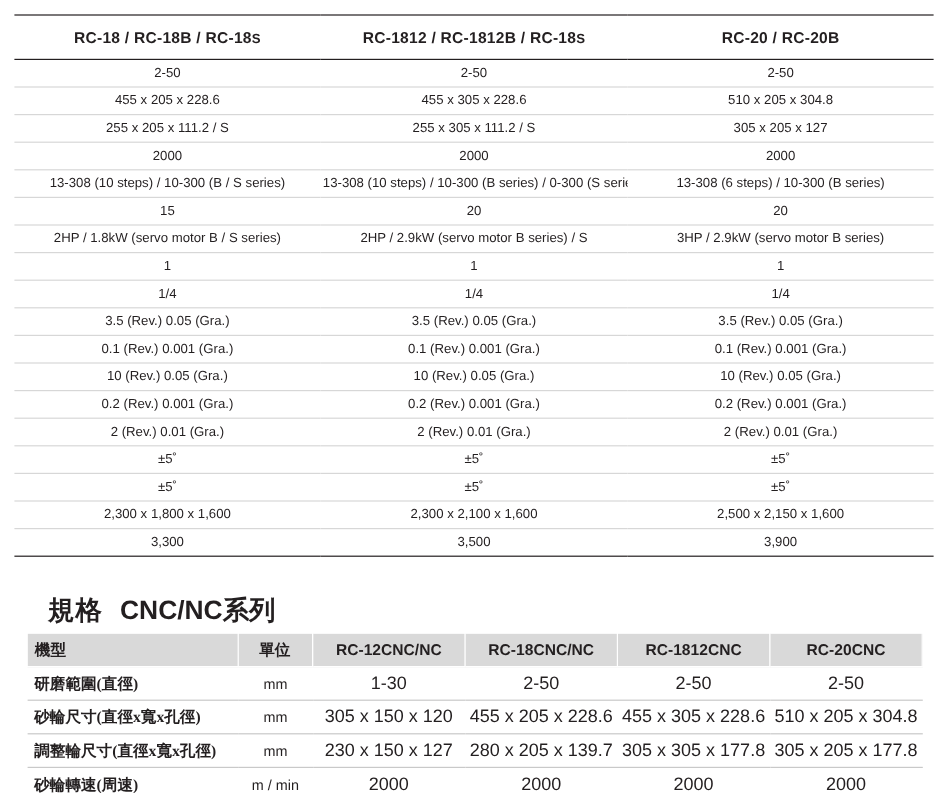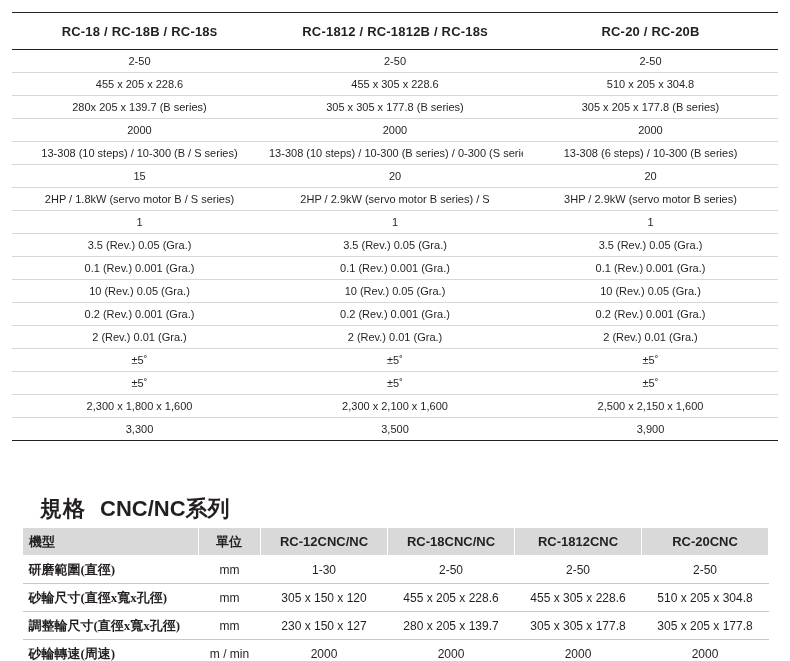--- a/index.html
+++ b/index.html
@@ -131,21 +131,21 @@
     font-weight: bold;
     font-family: Liberation Serif, serif;
     font-size: 13px;
   }
   .cnc-table tbody td.unit {
     text-align: center;
     font-size: 12px;
   }
   .cnc-table tbody td.val {
     text-align: center;
-    font-size: 12px;
+    font-size: 15px;
   }
 </style>
 </head>
 <body>
 
 <div class="page">
 
   <table class="top-table">
     <colgroup>
       <col class="c1">
@@ -164,23 +164,23 @@
         <td>2-50</td>
         <td>2-50</td>
         <td>2-50</td>
       </tr>
       <tr>
         <td>455 x 205 x 228.6</td>
         <td>455 x 305 x 228.6</td>
         <td>510 x 205 x 304.8</td>
       </tr>
       <tr>
-        <td>280x 205 x 139.7 (B series)</td>
-        <td>305 x 305 x 177.8 (B series)</td>
-        <td>305 x 205 x 177.8 (B series)</td>
+        <td>255 x 205 x 111.2 / S</td>
+        <td>255 x 305 x 111.2 / S</td>
+        <td>305 x 205 x 127</td>
       </tr>
       <tr>
         <td>2000</td>
         <td>2000</td>
         <td>2000</td>
       </tr>
       <tr>
         <td>13-308 (10 steps) / 10-300 (B / S series)</td>
         <td>13-308 (10 steps) / 10-300 (B series) / 0-300 (S series)</td>
         <td>13-308 (6 steps) / 10-300 (B series)</td>
@@ -192,20 +192,25 @@
       </tr>
       <tr>
         <td>2HP / 1.8kW (servo motor B / S  series)</td>
         <td>2HP / 2.9kW (servo motor B series) / S</td>
         <td>3HP / 2.9kW (servo motor B series)</td>
       </tr>
       <tr>
         <td>1</td>
         <td>1</td>
         <td>1</td>
+      </tr>
+      <tr>
+        <td>1/4</td>
+        <td>1/4</td>
+        <td>1/4</td>
       </tr>
       <tr>
         <td>3.5 (Rev.) 0.05 (Gra.)</td>
         <td>3.5 (Rev.) 0.05 (Gra.)</td>
         <td>3.5 (Rev.) 0.05 (Gra.)</td>
       </tr>
       <tr>
         <td>0.1 (Rev.) 0.001 (Gra.)</td>
         <td>0.1 (Rev.) 0.001 (Gra.)</td>
         <td>0.1 (Rev.) 0.001 (Gra.)</td>

